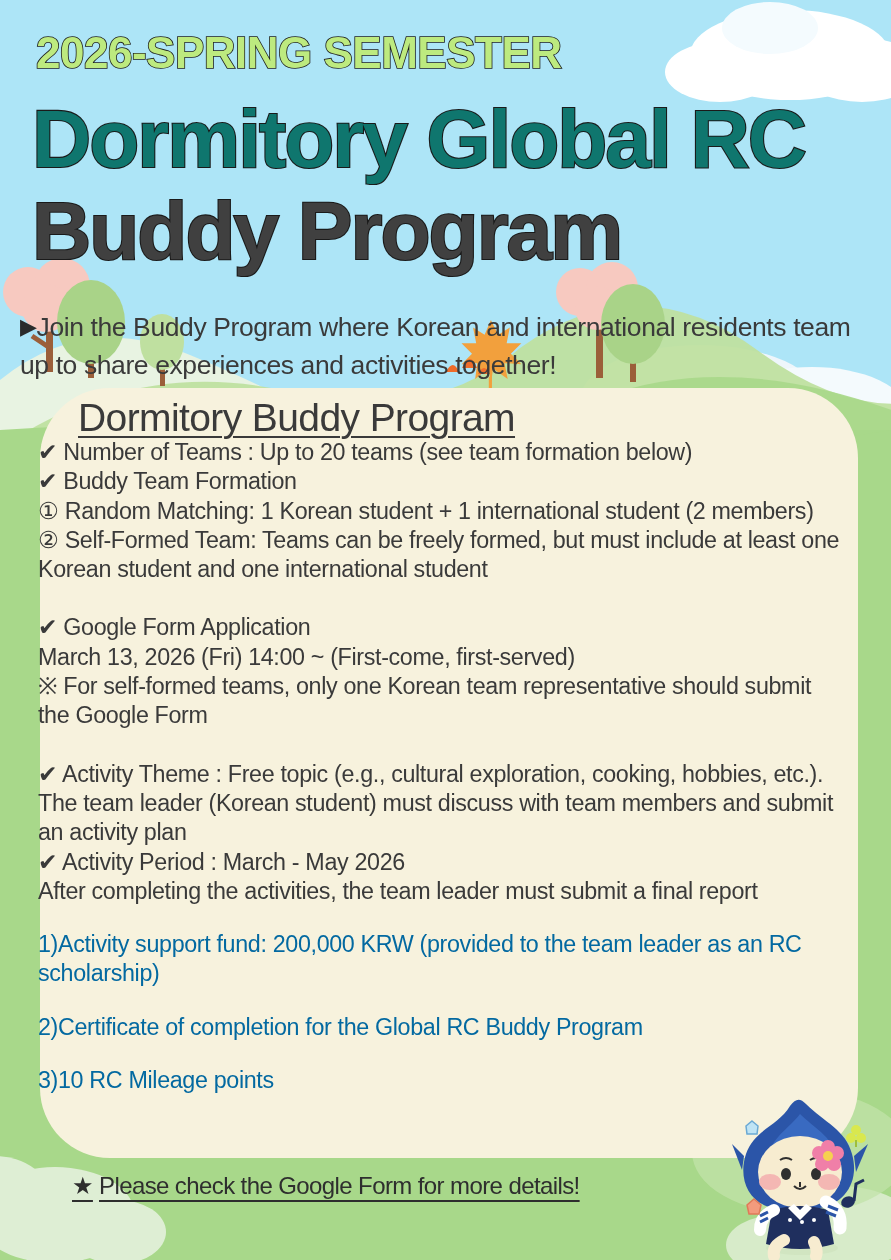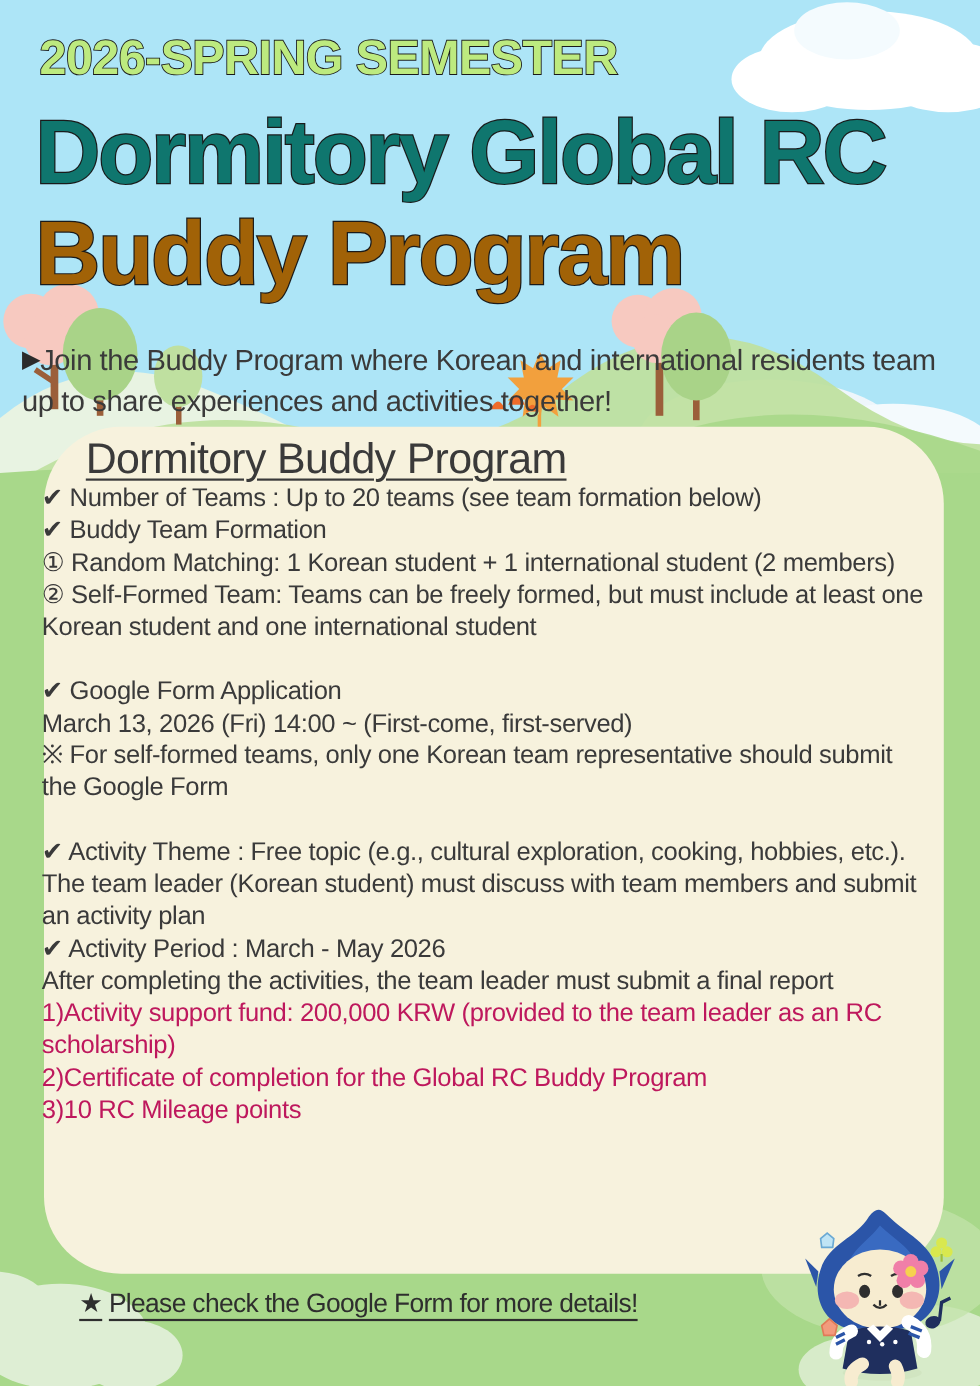--- a/index.html
+++ b/index.html
@@ -27,21 +27,21 @@
     font-size:82px;font-weight:700;letter-spacing:-2px;line-height:1;
     color:#0f766e;
     -webkit-text-stroke:2.2px #1a1a1a;
     paint-order:stroke fill;
     white-space:nowrap;
     text-align:right;
   }
   .title2{
     position:absolute;left:32px;top:190px;
     font-size:82px;font-weight:700;letter-spacing:-2px;line-height:1;
-    color:#a16207;
+    color:#404040;
     -webkit-text-stroke:2.2px #1a1a1a;
     paint-order:stroke fill;
     white-space:nowrap;
   }
 
   
   .subtitle{
     position:absolute;left:20px;top:308px;width:860px;z-index:5;
     font-size:26.5px;line-height:1.45;font-weight:500;letter-spacing:-0.4px;
     color:#3a3a3a;
@@ -63,21 +63,21 @@
     text-underline-offset:5px;
     text-decoration-thickness:2px;
   }
   .panel-body{
     position:absolute;left:38px;top:438px;width:806px;z-index:6;
     font-size:23.3px;line-height:29.3px;letter-spacing:-0.35px;
     color:#3a3a3a;
   }
   .panel-body p{margin:0;}
   .panel-body p.gap{height:29px;}
-  .panel-body p.red{color:#be185d;}
+  .panel-body p.red{color:#0369a1;margin-top:24px;}
 
   
   .cta{
     position:absolute;left:72px;top:1162px;width:690px;z-index:6;
     font-size:24px;line-height:48px;font-weight:500;letter-spacing:-0.6px;
     color:#2e2e2e;
   }
   .cta span.u{
     text-decoration:underline;
     text-underline-offset:6px;

